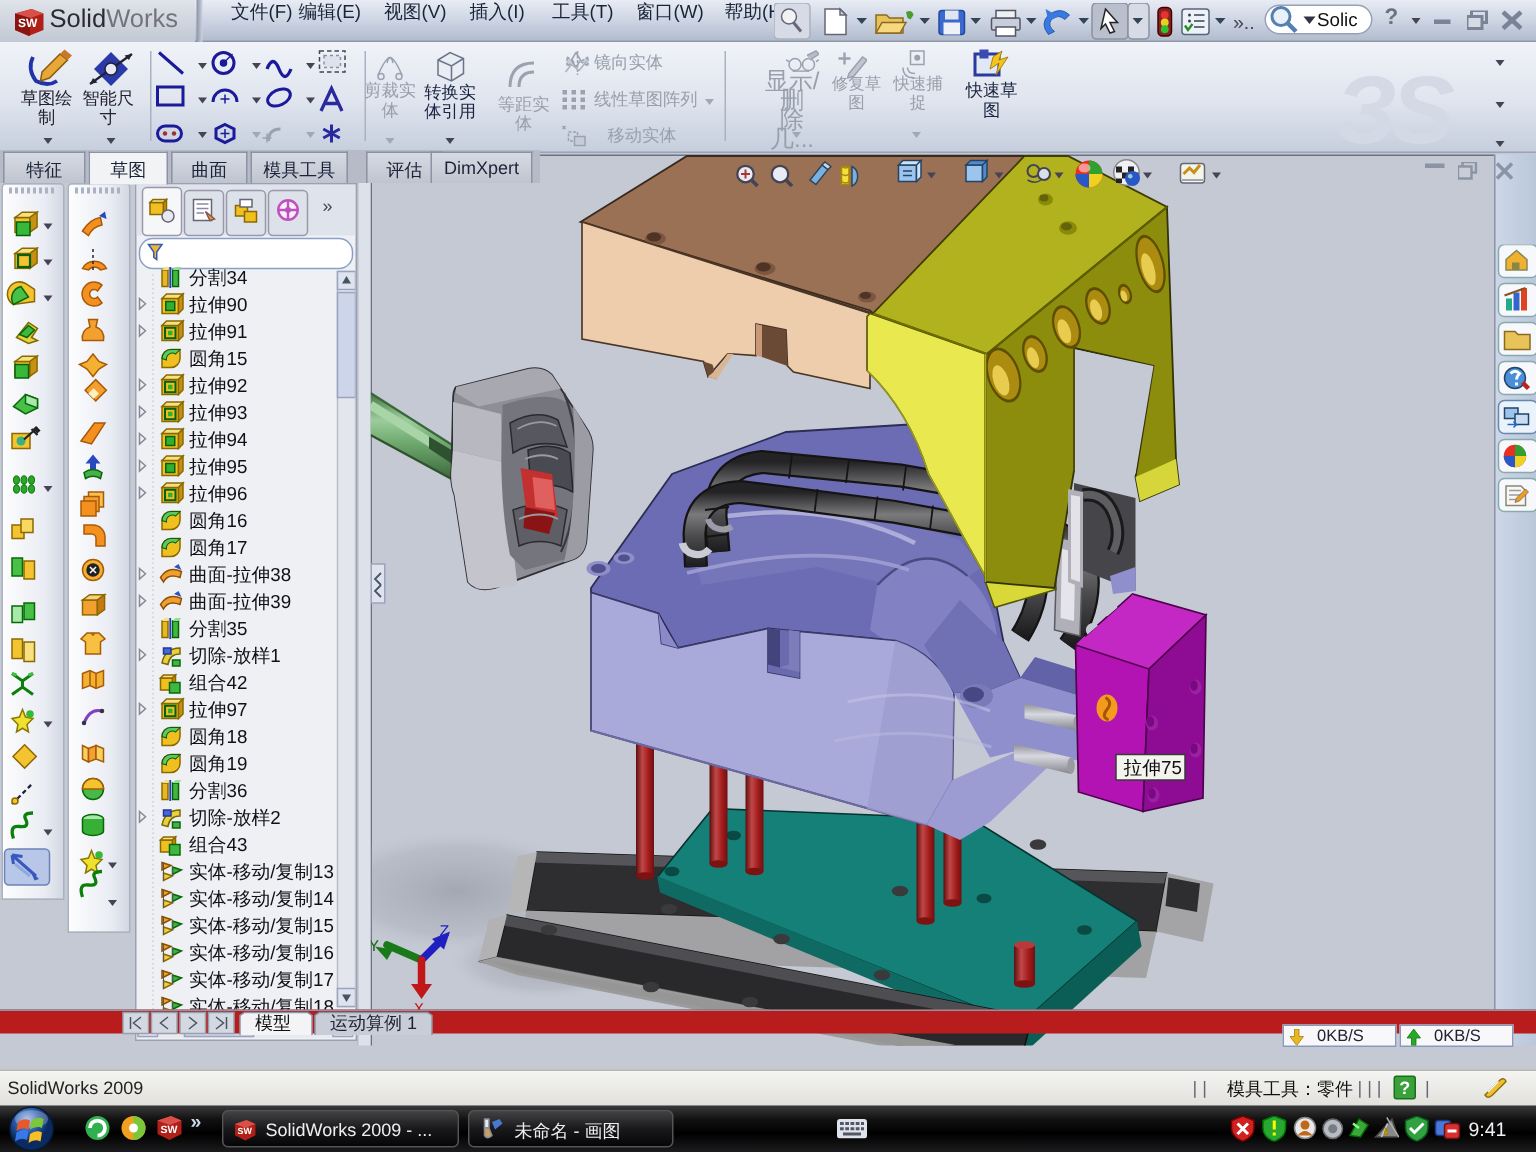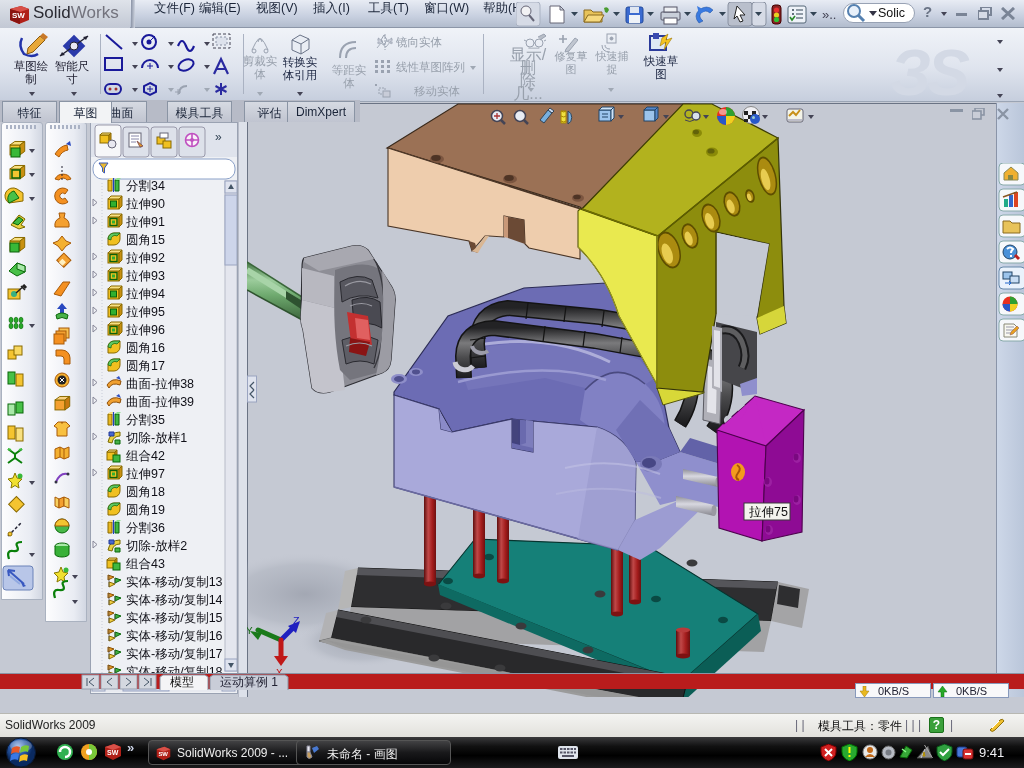--- a/index.html
+++ b/index.html
@@ -521,21 +521,21 @@
           <rect x="7" y="11" width="3" height="3"></rect>
           <rect x="13" y="11" width="3" height="3"></rect>
         </g>
       </svg>
 <div class="btxt gtxt" style="left:396px;top:33px;width:78px;text-align:left">线性草图阵列</div>
 <svg class="abs" style="left:374px;top:55px" width="18" height="16" viewBox="0 0 18 16" fill="none" stroke="#9aa2b0">
         <path d="M5,5 h6 v6 h-6 z" stroke-dasharray="2,1"></path>
         <rect x="9" y="8" width="7" height="6" fill="#c8ccd8"></rect>
         <path d="M3,3 l-2,-2 m2,0 l-2,2" stroke-width="1"></path>
       </svg>
-<div class="btxt gtxt" style="left:396px;top:57px;width:64px;text-align:right">移动实体</div>
+<div class="btxt gtxt" style="left:396px;top:57px;width:64px;text-align:center">移动实体</div>
 <div class="dn gdn" style="left:470px;top:38px"></div>
 <div class="abs" style="left:483px;top:6px;width:1px;height:60px;background:#aab2c2"></div>
 
 <svg class="abs" style="left:524px;top:5px" width="22" height="20" viewBox="0 0 22 20" fill="none" stroke="#9aa2b0">
         <circle cx="6" cy="10" r="4"></circle>
         <circle cx="15" cy="10" r="4"></circle>
         <path d="M10,10 h1 M2,8 l-2,-1 M20,8 l2,-1"></path>
         <path d="M14,4 l6,-3 2,2 -6,4" fill="#b8bec8"></path>
       </svg>
 <div class="btxt gtxt" style="left:506px;top:20px;width:44px;font-size:16px">显示/删<br>除几...</div>
@@ -561,21 +561,21 @@
 <div class="btxt" style="left:636px;top:27px;width:50px;color:#1a2440">快速草<br>图</div>
 
 <div class="abs" style="left:890px;top:8px;font-size:64px;font-style:italic;font-weight:bold;color:#d3d9e5;letter-spacing:-4px">ЗS</div>
 <div class="dn" style="left:997px;top:12px"></div>
       <div class="dn" style="left:997px;top:40px"></div>
       <div class="dn" style="left:997px;top:66px"></div>
 </div>
 <div class="abs" id="tabstrip">
 <div class="tab" style="left:2px;width:55px">特征</div>
 <div class="tab act" style="left:59px;width:53px">草图</div>
-<div class="tab" style="left:96px;width:51px">曲面</div>
+<div class="tab" style="left:114px;width:51px">曲面</div>
 <div class="tab" style="left:167px;width:65px">模具工具</div>
 <div class="tab" style="left:244px;width:51px">评估</div>
 <div class="tab" style="left:287px;width:68px">DimXpert</div>
 </div>
 <div class="abs lcol" id="lcol1" style="left:1px;height:478px"></div>
     <svg class="abs" style="left:0;top:122px" width="40" height="478" viewBox="0 122 40 478">
       <g transform="translate(0,0)">
         <g transform="translate(9.0,141.0)">
           <rect x="1" y="4.0" width="9.92" height="9.92" fill="#f4c430" stroke="#8a6a00" stroke-width="1"></rect>
           <path d="M1,4.0 l4.8,-3.52 h9.92 l-4.8,3.52 z" fill="#f8e080" stroke="#8a6a00" stroke-width="1"></path>
@@ -1052,21 +1052,21 @@
 <div class="abs" style="left:127px;top:3px;color:#cdd4e8;font-size:13px;font-weight:bold">»</div>
 
 <div class="tbtn" style="left:148px;width:158px">
 <svg class="abs" style="left:6px;top:4px" width="17" height="17" viewBox="0 0 20 20">
             <polygon points="2,5 11,2 18,5 18,14 10,18 2,14" fill="#b02018"></polygon>
             <polygon points="2,5 11,2 18,5 10,8" fill="#d85048"></polygon>
             <text x="4" y="13" font-size="7" fill="#fff" font-weight="bold">SW</text>
           </svg>
 <span class="abs" style="left:28px;top:5px">SolidWorks 2009 - ...</span>
         </div>
-<div class="tbtn" style="left:296px;width:155px">
+<div class="tbtn" style="left:312px;width:137px">
 <svg class="abs" style="left:7px;top:4px" width="16" height="16" viewBox="0 0 16 16">
             <path d="M3,1 h3 v6 h-3 z" fill="#e8e8f0" stroke="#889"></path>
             <path d="M3,7 h3 l2,5 q-3,3 -5,0 z" fill="#c8a060" stroke="#889"></path>
             <path d="M8,3 l5,-2 2,3 -5,4 z" fill="#4878d0"></path>
           </svg>
 <span class="abs" style="left:30px;top:5px">未命名 - 画图</span>
         </div>
 
 <svg class="abs" style="left:558px;top:9px" width="20" height="13" viewBox="0 0 20 13">
           <rect x="0" y="0" width="20" height="13" rx="2" fill="#dfe4ec"></rect>

